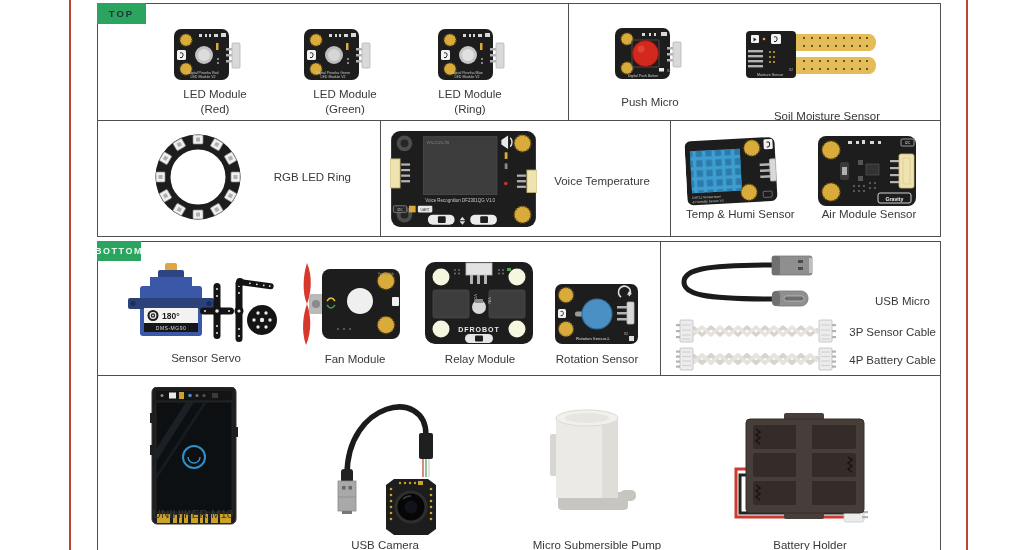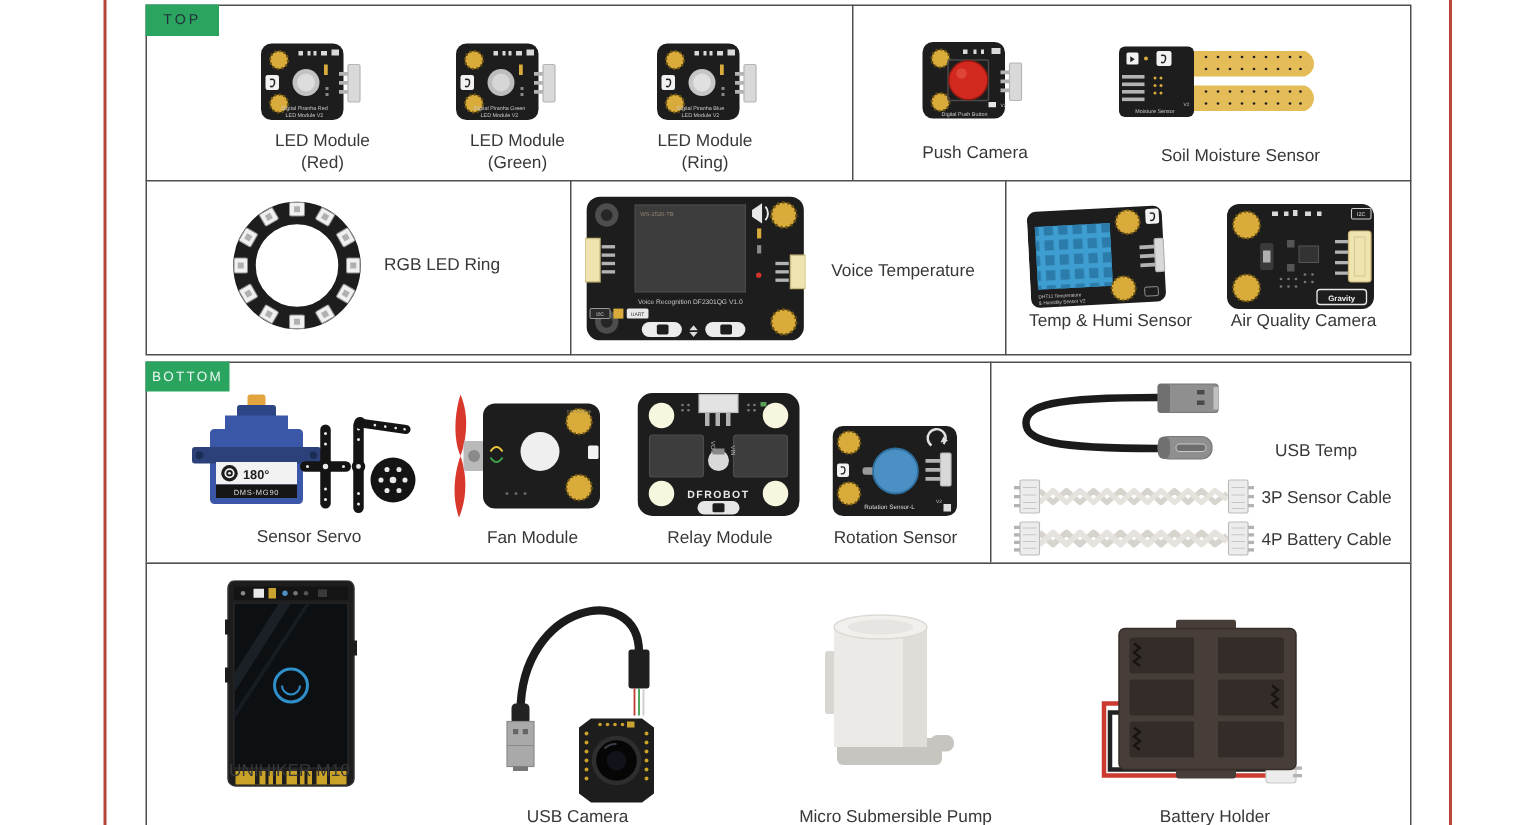--- a/index.html
+++ b/index.html
@@ -2,26 +2,26 @@
 <html><head>
 <meta charset="utf-8">
 <style>
   *{margin:0;padding:0;box-sizing:border-box}
   html,body{width:1024px;height:550px;background:#ffffff;overflow:hidden;
     font-family:"Liberation Sans",sans-serif}
   .canvas{position:absolute;left:0;top:0;width:1024px;height:550px;background:#fff}
   .redline{position:absolute;top:0;height:550px;width:2px;background:#b8453a}
   .cell{position:absolute;border:1px solid #4f4f4f;background:#fff}
   .tag{position:absolute;background:#2aa45f;display:flex;align-items:center;justify-content:center;
-       font-size:9.5px;font-weight:normal;letter-spacing:2px;z-index:4;color:#ecf8f1}
+       font-size:9.5px;font-weight:bold;letter-spacing:2px;z-index:4;color:#ecf8f1}
   .tag.dark{color:#22313a}
   .art{position:absolute;z-index:2}
   .lbl{position:absolute;z-index:3;font-size:11.5px;color:#383838;text-align:center;
        line-height:15px;white-space:nowrap}
-  .lbl.left{text-align:left}
+  .lbl.left{text-align:right}
   svg text{font-family:"Liberation Sans",sans-serif}
   .board{fill:#1d1d1d}
   .pad{fill:#d8ab3a;stroke:#6b5212;stroke-width:1.5;stroke-dasharray:1.5 1.6}
   .pin{fill:#b3b3b3}
   .conn{fill:#d9d9d9;stroke:#b5b5b5;stroke-width:.8}
   .logo{fill:#f2f2f2}
   .t36{font-size:3.6px;fill:#c9c9c9}
   .t32{font-size:3.2px;fill:#c9c9c9}
   .t4{font-size:4px;fill:#c9c9c9}
 </style>
@@ -36,21 +36,21 @@
   <div class="cell" style="left:97px;top:3px;width:472px;height:118px"></div>
   <div class="cell" style="left:568px;top:3px;width:373px;height:118px"></div>
   <div class="cell" style="left:97px;top:120px;width:284px;height:117px"></div>
   <div class="cell" style="left:380px;top:120px;width:291px;height:117px"></div>
   <div class="cell" style="left:670px;top:120px;width:271px;height:117px"></div>
   <div class="cell" style="left:97px;top:241px;width:564px;height:135px"></div>
   <div class="cell" style="left:660px;top:241px;width:281px;height:135px"></div>
   <div class="cell" style="left:97px;top:375px;width:844px;height:180px"></div>
 
   <div class="tag dark" style="left:97px;top:3px;width:49px;height:21px">TOP</div>
-  <div class="tag" style="left:97px;top:241px;width:56px;height:20px;font-size:9px;letter-spacing:1.5px">BOTTOM</div>
+  <div class="tag" style="left:97px;top:241px;width:44px;height:20px;font-size:9px;letter-spacing:1.5px">BOTTOM</div>
 
   <svg class="art" style="left:173px;top:28px" width="68" height="56" viewBox="0 0 68 56">
     <rect x="1" y="1" width="55" height="51" rx="7" class="board"></rect>
     <circle cx="13" cy="12" r="6" class="pad"></circle>
       <circle cx="13" cy="41" r="6" class="pad"></circle>
     <g fill="#d9d9d9">
         <rect x="26" y="6" width="3" height="3"></rect>
         <rect x="32" y="6" width="2" height="3"></rect>
         <rect x="36" y="6" width="2" height="3"></rect>
         <rect x="41" y="6" width="4" height="3"></rect>
@@ -158,21 +158,21 @@
         <rect x="53" y="20" width="9" height="2.5"></rect>
         <rect x="53" y="26" width="9" height="2.5"></rect>
         <rect x="53" y="32" width="9" height="2.5"></rect>
       </g>
     <rect x="59" y="15" width="8" height="25" rx="1" class="conn"></rect>
     <rect x="45" y="41" width="5" height="3.5" fill="#e8e8e8"></rect>
     <text x="53" y="44.5" class="t32">V2</text>
     <text x="29" y="50" class="t36" text-anchor="middle">Digital Push Button</text>
   </svg>
   <div class="lbl" style="left:600px;top:95px;width:100px">
-    <div>Push Camera</div>
+    <div>Push Micro</div>
   </div>
 
   <svg class="art" style="left:746px;top:26px" width="142" height="56" viewBox="0 0 142 56">
     <rect x="0" y="5" width="50" height="47" rx="4" class="board"></rect>
     <rect x="5" y="9" width="8" height="8" rx="1" class="logo"></rect>
     <path d="M7.5,11.5 l3,2 l-3,2 z" fill="#222"></path>
     <circle cx="18" cy="13" r="1.3" fill="#d8ab3a"></circle>
     <rect x="25" y="8" width="10" height="10" rx="1.5" class="logo"></rect>
     <path d="M28,11 q3.5,-1 3,2.5 q-0.5,3 -3,2" stroke="#222" stroke-width="1" fill="none"></path>
     <g class="pin">
@@ -225,21 +225,21 @@
         <circle cx="82" cy="43" r="0.9"></circle>
         <circle cx="90" cy="43" r="0.9"></circle>
         <circle cx="98" cy="43" r="0.9"></circle>
         <circle cx="106" cy="43" r="0.9"></circle>
         <circle cx="114" cy="43" r="0.9"></circle>
         <circle cx="121" cy="43" r="0.9"></circle>
     </g>
     <text x="24" y="49.5" class="t36" text-anchor="middle">Moisture Sensor</text>
     <text x="43" y="44.5" class="t32">V2</text>
   </svg>
-  <div class="lbl" style="left:762px;top:97px;width:130px">
+  <div class="lbl" style="left:762px;top:109px;width:130px">
     <div>Soil Moisture Sensor</div>
   </div>
 
   <svg class="art" style="left:151px;top:130px" width="94" height="94" viewBox="0 0 94 94">
     <circle cx="47" cy="47" r="35" fill="none" stroke="#1d1d1d" stroke-width="15"></circle>
     <g transform="translate(47,47)">
       <g transform="rotate(0)">
           <rect x="-5" y="-42" width="10" height="9" rx="1" fill="#f0f0f0" stroke="#8e8e8e" stroke-width=".7"></rect>
           <rect x="-2" y="-39.5" width="4" height="4" fill="#b0b0b0"></rect>
         </g>
@@ -402,21 +402,21 @@
         <rect x="72" y="31" width="9" height="2.2"></rect>
         <rect x="72" y="38" width="9" height="2.2"></rect>
         <rect x="72" y="45" width="9" height="2.2"></rect>
       </g>
     <rect x="81" y="18" width="15" height="34" rx="2" fill="#efe3b0" stroke="#cbb87a" stroke-width=".8"></rect>
     <rect x="85" y="22" width="7" height="26" fill="none" stroke="#d9cb96" stroke-width=".8"></rect>
     <rect x="60" y="57" width="33" height="10" rx="2" fill="#1d1d1d" stroke="#e8e8e8" stroke-width=".9"></rect>
     <text x="76.5" y="64.5" style="font-size:5.2px;font-weight:bold" fill="#f0f0f0" text-anchor="middle">Gravity</text>
   </svg>
   <div class="lbl" style="left:813px;top:207px;width:112px">
-    <div>Air Quality Camera</div>
+    <div>Air Module Sensor</div>
   </div>
 
   <svg class="art" style="left:122px;top:262px" width="190" height="85" viewBox="0 0 190 85">
     <rect x="43" y="1" width="12" height="9" rx="2" fill="#e2a43c"></rect>
     <rect x="36" y="8" width="26" height="9" rx="2" fill="#2d4585"></rect>
     <rect x="28" y="15" width="42" height="10" fill="#3a57a8"></rect>
     <rect x="18" y="24" width="62" height="50" rx="3" fill="#3a57a8"></rect>
     <rect x="6" y="36" width="86" height="11" rx="2" fill="#2c4179"></rect>
     <circle cx="11" cy="41.5" r="2.5" fill="#1b2c55"></circle>
       <circle cx="87" cy="41.5" r="2.5" fill="#1b2c55"></circle>
@@ -562,21 +562,21 @@
     <rect x="100" y="4" width="40" height="19" rx="2" fill="#8f8f8f" stroke="#777" stroke-width=".8"></rect>
     <rect x="100" y="4" width="8" height="19" rx="2" fill="#707070"></rect>
     <rect x="126" y="8" width="5" height="3" fill="#4a4a4a"></rect>
       <rect x="126" y="15" width="5" height="3" fill="#4a4a4a"></rect>
     <rect x="137" y="6" width="3" height="15" fill="#c0c0c0"></rect>
     <rect x="100" y="39" width="36" height="15" rx="7" fill="#8f8f8f" stroke="#777" stroke-width=".8"></rect>
     <rect x="100" y="39" width="8" height="15" rx="4" fill="#707070"></rect>
     <rect x="112" y="44" width="20" height="5" rx="2.5" fill="#6d6d6d" stroke="#c9c9c9" stroke-width=".7"></rect>
   </svg>
   <div class="lbl left" style="left:850px;top:294px;width:80px">
-    <div>USB Temp</div>
+    <div>USB Micro</div>
   </div>
 
   <svg class="art" style="left:676px;top:318px" width="160" height="26" viewBox="0 0 160 26">
     <polyline points="17,9 26,17 35,9 44,17 53,9 62,17 71,9 80,17 89,9 98,17 107,9 116,17 125,9 134,17 142,11" stroke="#d7d4ce" stroke-width="3.4" fill="none" stroke-linejoin="round"></polyline>
     <polyline points="17,17 26,9 35,17 44,9 53,17 62,9 71,17 80,9 89,17 98,9 107,17 116,9 125,17 134,9 142,15" stroke="#e6e3de" stroke-width="3.4" fill="none" stroke-linejoin="round"></polyline>
     <rect x="4" y="2" width="13" height="22" rx="1" fill="#ececec" stroke="#bcbcbc" stroke-width=".8"></rect>
     <path d="M6,7 h9 M6,12 h9 M6,17 h9 M6,21 h9" stroke="#c6c6c6" stroke-width=".8"></path>
     <g class="pin">
         <rect x="0" y="6" width="4" height="2.2"></rect>
         <rect x="0" y="12" width="4" height="2.2"></rect>

